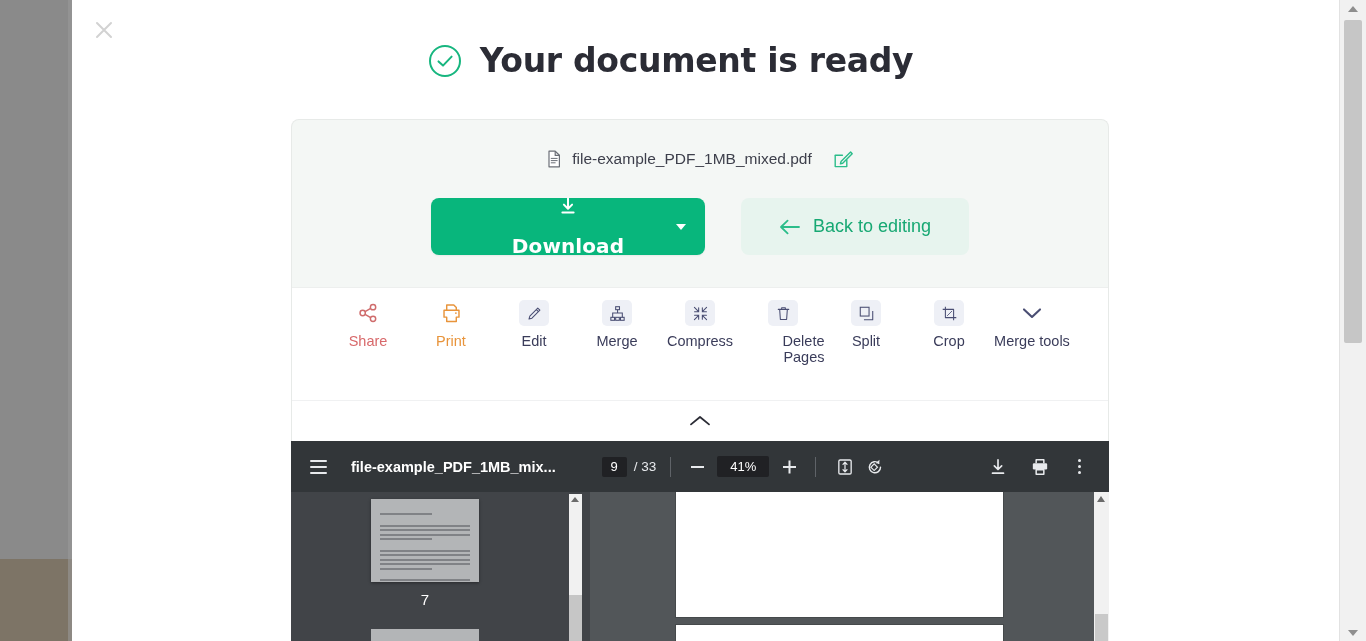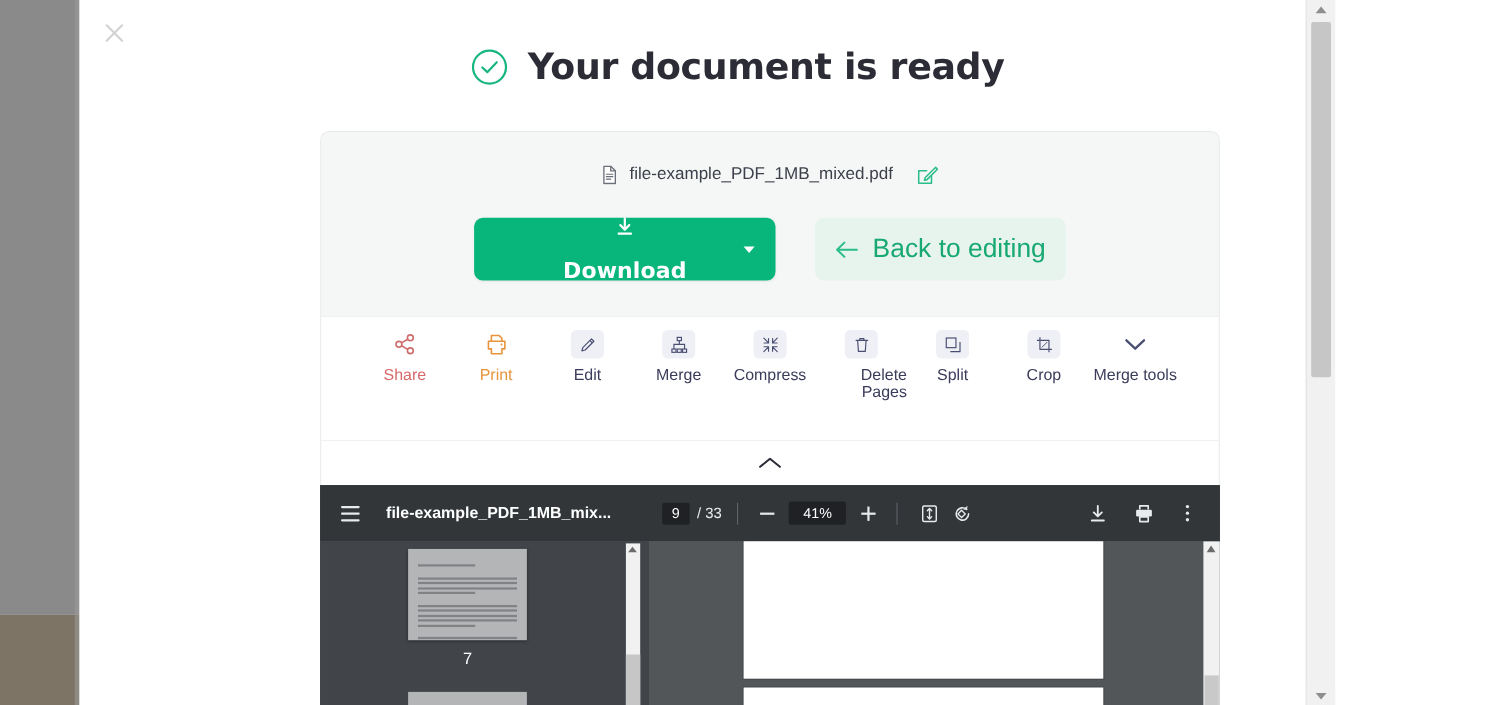--- a/index.html
+++ b/index.html
@@ -2,21 +2,21 @@
 <html><head>
 <meta charset="utf-8">
 <style>
   html,body{margin:0;padding:0;}
   body{
     width:1366px;height:641px;overflow:hidden;
     background:#ffffff;
     font-family:"Liberation Sans", sans-serif;
     -webkit-font-smoothing:antialiased;
   }
-  #root{position:relative;width:1214px;height:641px;background:#ffffff;overflow:hidden;}
+  #root{position:relative;width:1366px;height:641px;background:#ffffff;overflow:hidden;}
 
   
   .left-strip{position:absolute;left:0;top:0;width:72px;height:559px;background:#8a8a8a;}
   .left-tan{position:absolute;left:0;top:559px;width:72px;height:82px;background:#7d7466;}
   .page-left-edge{position:absolute;left:68px;top:0;width:4px;height:641px;background:#9a9a9a;opacity:.55;}
 
   
   .browser-scroll{position:absolute;right:0;top:0;width:26px;height:641px;background:#f1f1f1;border-left:1px solid #e2e2e2;}
   .bs-arrow{position:absolute;left:0;width:26px;height:17px;display:flex;align-items:center;justify-content:center;background:#f1f1f1;}
   .bs-arrow.up{top:0;}
@@ -58,21 +58,21 @@
     flex-direction:column;
   }
   .btn-download .lbl{color:#ffffff;font-size:20px;font-weight:bold;font-family:"DejaVu Sans",sans-serif;letter-spacing:.1px;}
   .dl-icon{width:20px;height:20px;flex:0 0 20px;}
   .dl-caret{position:absolute;right:19px;top:50%;transform:translateY(-50%);width:0;height:0;
     border-left:5px solid transparent;border-right:5px solid transparent;border-top:6px solid #ffffff;}
   .btn-back{
     display:flex;align-items:center;justify-content:center;gap:12px;
     width:228px;height:57px;border-radius:8px;background:#e7f4ee;cursor:pointer;
   }
-  .btn-back .lbl{color:#17a873;font-size:24px;font-family:"Liberation Sans",sans-serif;}
+  .btn-back .lbl{color:#17a873;font-size:18px;font-family:"Liberation Sans",sans-serif;}
   .back-arrow{width:22px;height:18px;flex:0 0 22px;}
 
   
   .tools{
     background:#ffffff;border-top:1px solid #edefee;
     display:flex;align-items:flex-start;justify-content:center;gap:0;
     padding:12px 0 10px 0;min-height:90px;
   }
   .tool{
     width:83px;display:flex;flex-direction:column;align-items:center;gap:7px;cursor:pointer;

